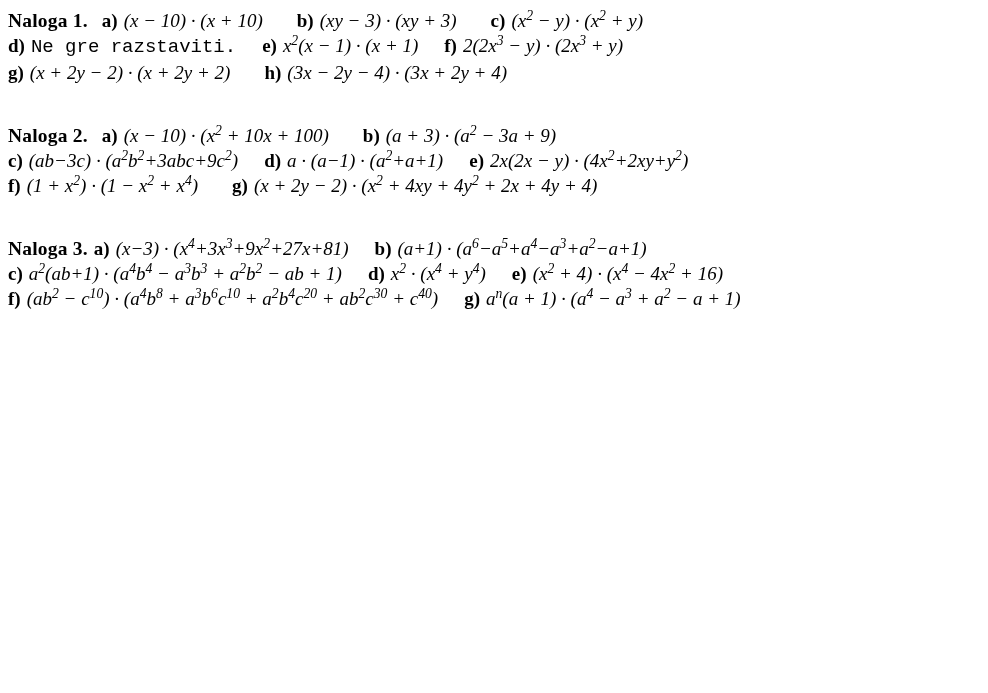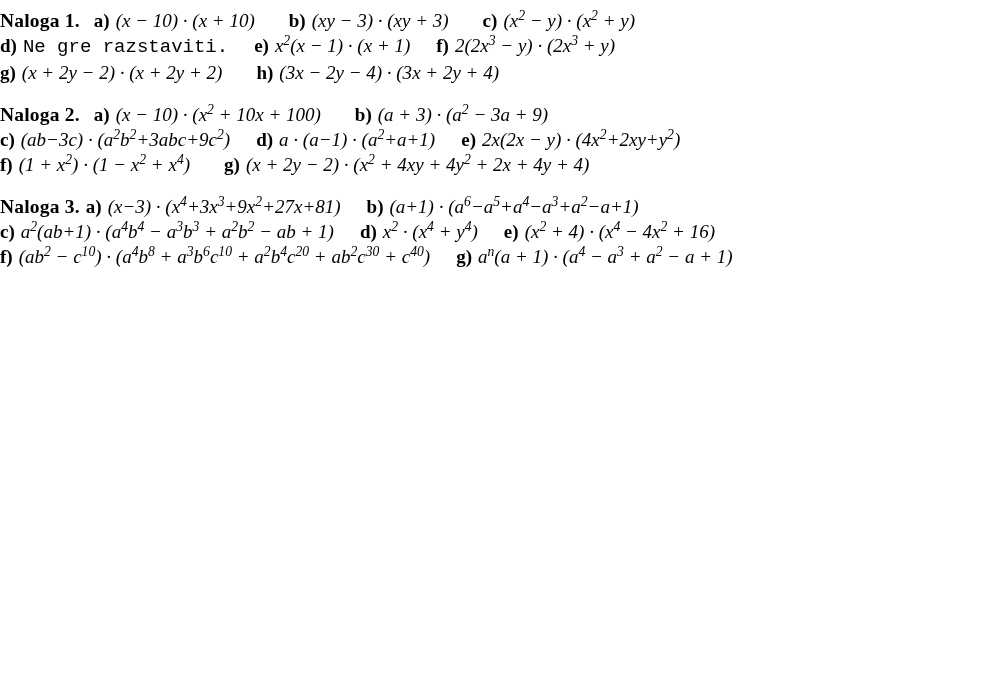--- a/index.html
+++ b/index.html
@@ -18,28 +18,28 @@
     position: relative;
     width: 988px;
     height: 693px;
     padding: 8px 0 0 0;
     box-sizing: border-box;
   }
   .block {
     margin: 0 0 0 0;
   }
   .block + .block {
-    margin-top: 17px;
+    margin-top: 38px;
   }
   .line {
     display: block;
     white-space: nowrap;
     font-size: 19px;
     line-height: 25px;
-    padding-left: 0;
+    padding-left: 8px;
   }
   .task-title {
     font-weight: bold;
     font-family: "Liberation Serif", serif;
     font-size: 19.5px;
     letter-spacing: 0.2px;
   }
   .lbl {
     font-weight: bold;
     font-size: 19px;

